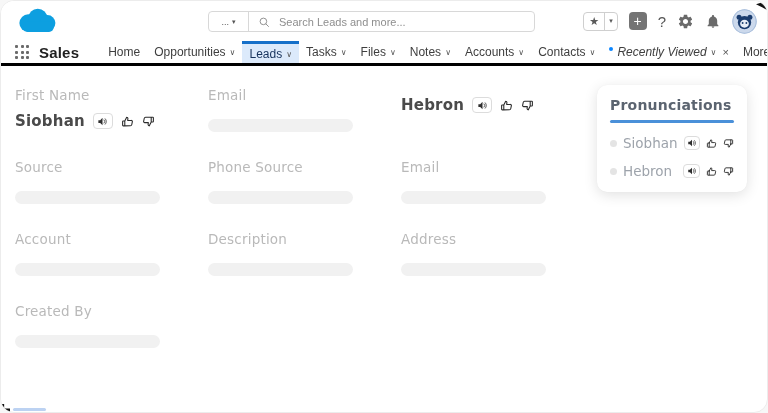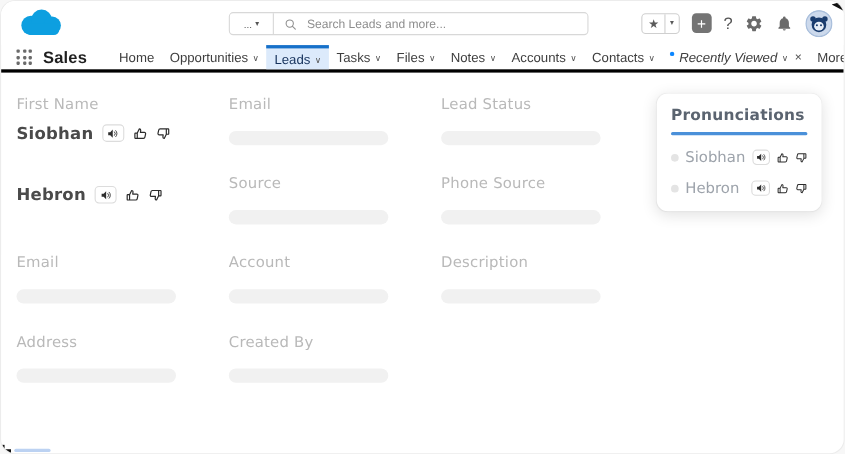--- a/index.html
+++ b/index.html
@@ -243,24 +243,20 @@
             </svg>
         </button>
       </div>
     </div>
 
     <div class="cell">
       <div class="flabel">Email</div>
       <div class="pill"></div>
     </div>
 
-    <div class="cell">
-      <div class="flabel">Lead Status</div>
-      <div class="pill"></div>
-    </div>
 
     <div class="cell">
       <div class="vrow">
         <span class="vname">Hebron</span>
         <button class="spkbox">
           <svg viewBox="0 0 24 24">
               <use href="#i-speaker"></use>
             </svg>
         </button>
         <button class="thumb">

